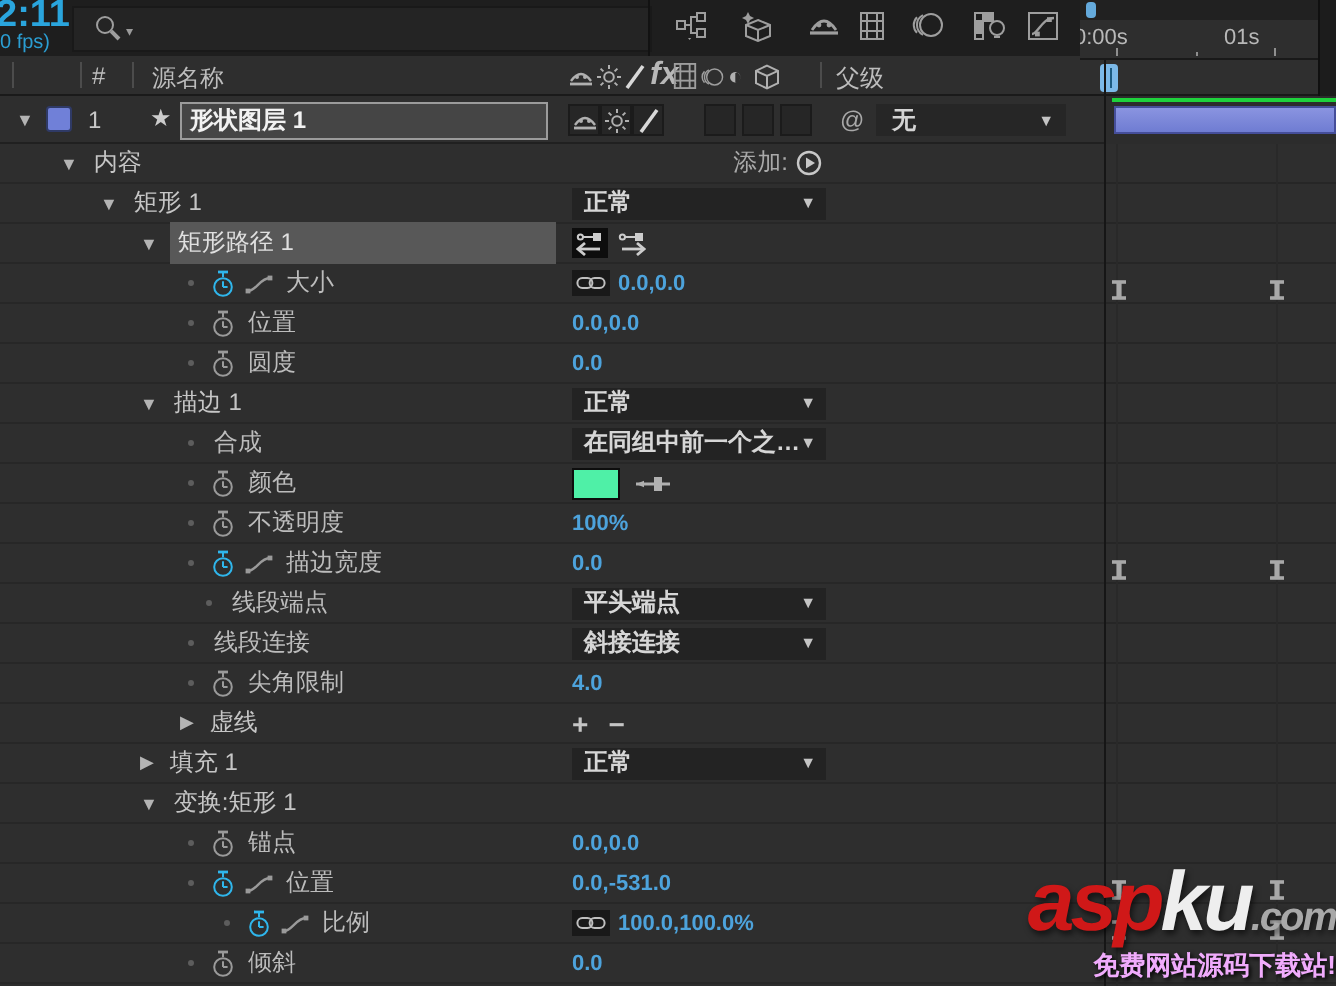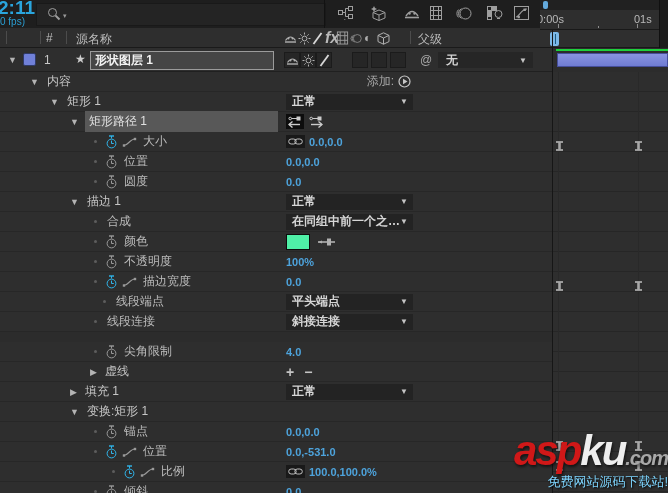--- a/index.html
+++ b/index.html
@@ -77,21 +77,21 @@
   .tlrow{position:absolute;left:12px;width:116px;height:20px;background:#2e2e2e;border-bottom:1px solid #262626;box-sizing:border-box;}
   .tldiv{position:absolute;left:12px;top:0;width:1px;height:463px;background:#161616;}
   .gridline{position:absolute;top:42px;width:1px;height:421px;background:#292929;}
   .kf{position:absolute;width:9px;height:10px;}
   .markerbin{position:absolute;left:119px;top:0;width:9px;height:48px;background:#1c1c1c;border-left:1px solid #101010;}
   
   .wm{position:absolute;left:478px;top:429px;width:190px;height:64px;z-index:60;text-align:right;pointer-events:none;}
   .wm-big{font-size:42px;font-weight:bold;font-style:italic;letter-spacing:-2px;line-height:44px;
           text-shadow:1px 2px 3px rgba(0,0,0,0.6);white-space:nowrap;}
   .wm-com{font-size:20px;letter-spacing:-1px;}
-  .wm-tag{font-size:13px;font-weight:normal;color:#7dd3fc;margin-top:-7px;text-shadow:1px 1px 2px #000;}
+  .wm-tag{font-size:13px;font-weight:bold;color:#f0abfc;margin-top:-7px;text-shadow:1px 1px 2px #000;}
 </style>
 </head>
 <body>
 
 <div id="app">
 
   <div class="topbar">
     <div class="tc">2:11</div>
     <div class="fps">0 fps)</div>
     <div class="searchbox">
@@ -474,21 +474,21 @@
       <div class="prow" style="padding-left: 94px;">
         <span class="dot"></span>
         <span class="plabel">线段连接</span>
         <div class="pval">
           <span class="dd">
             <span class="v">斜接连接</span>
             <span class="c">▼</span>
           </span>
         </div>
       </div>
-      <div class="prow" style="padding-left: 94px; margin-top: 10px;">
+      <div class="prow" style="padding-left: 94px;">
         <span class="dot"></span>
         <span class="icon sw">
           <svg width="13" height="14" viewBox="0 0 13 14" fill="none" stroke="#9e9e9e" stroke-width="1">
             <g stroke="#9a9a9a">
               <line x1="4" y1="1" x2="9" y2="1" stroke-width="1.4"></line>
               <line x1="6.5" y1="1" x2="6.5" y2="3.5"></line>
               <circle cx="6.5" cy="8.5" r="4.4"></circle>
               <line x1="6.5" y1="8.5" x2="6.5" y2="5.6"></line>
               <line x1="6.5" y1="8.5" x2="8.8" y2="8.5"></line>
             </g>
@@ -615,21 +615,21 @@
         </div>
       </div>
     </div>
 
   <div id="tl">
     <div class="tlnav">
       <span class="handle"></span>
     </div>
     <div class="tlruler">
       <span class="lab" style="left:-3px">0:00s</span>
-      <span class="lab" style="left:94px">01s</span>
+      <span class="lab" style="left:72px">01s</span>
       <span class="tick" style="left:18px;height:4px"></span>
       <span class="tick" style="left:58px;height:2px"></span>
       <span class="tick" style="left:97px;height:4px"></span>
     </div>
     <div class="tlbody">
       <div class="warow">
         <span class="wabracket">
           <i style="left:2px"></i>
             <i style="left:5px"></i>
         </span>

